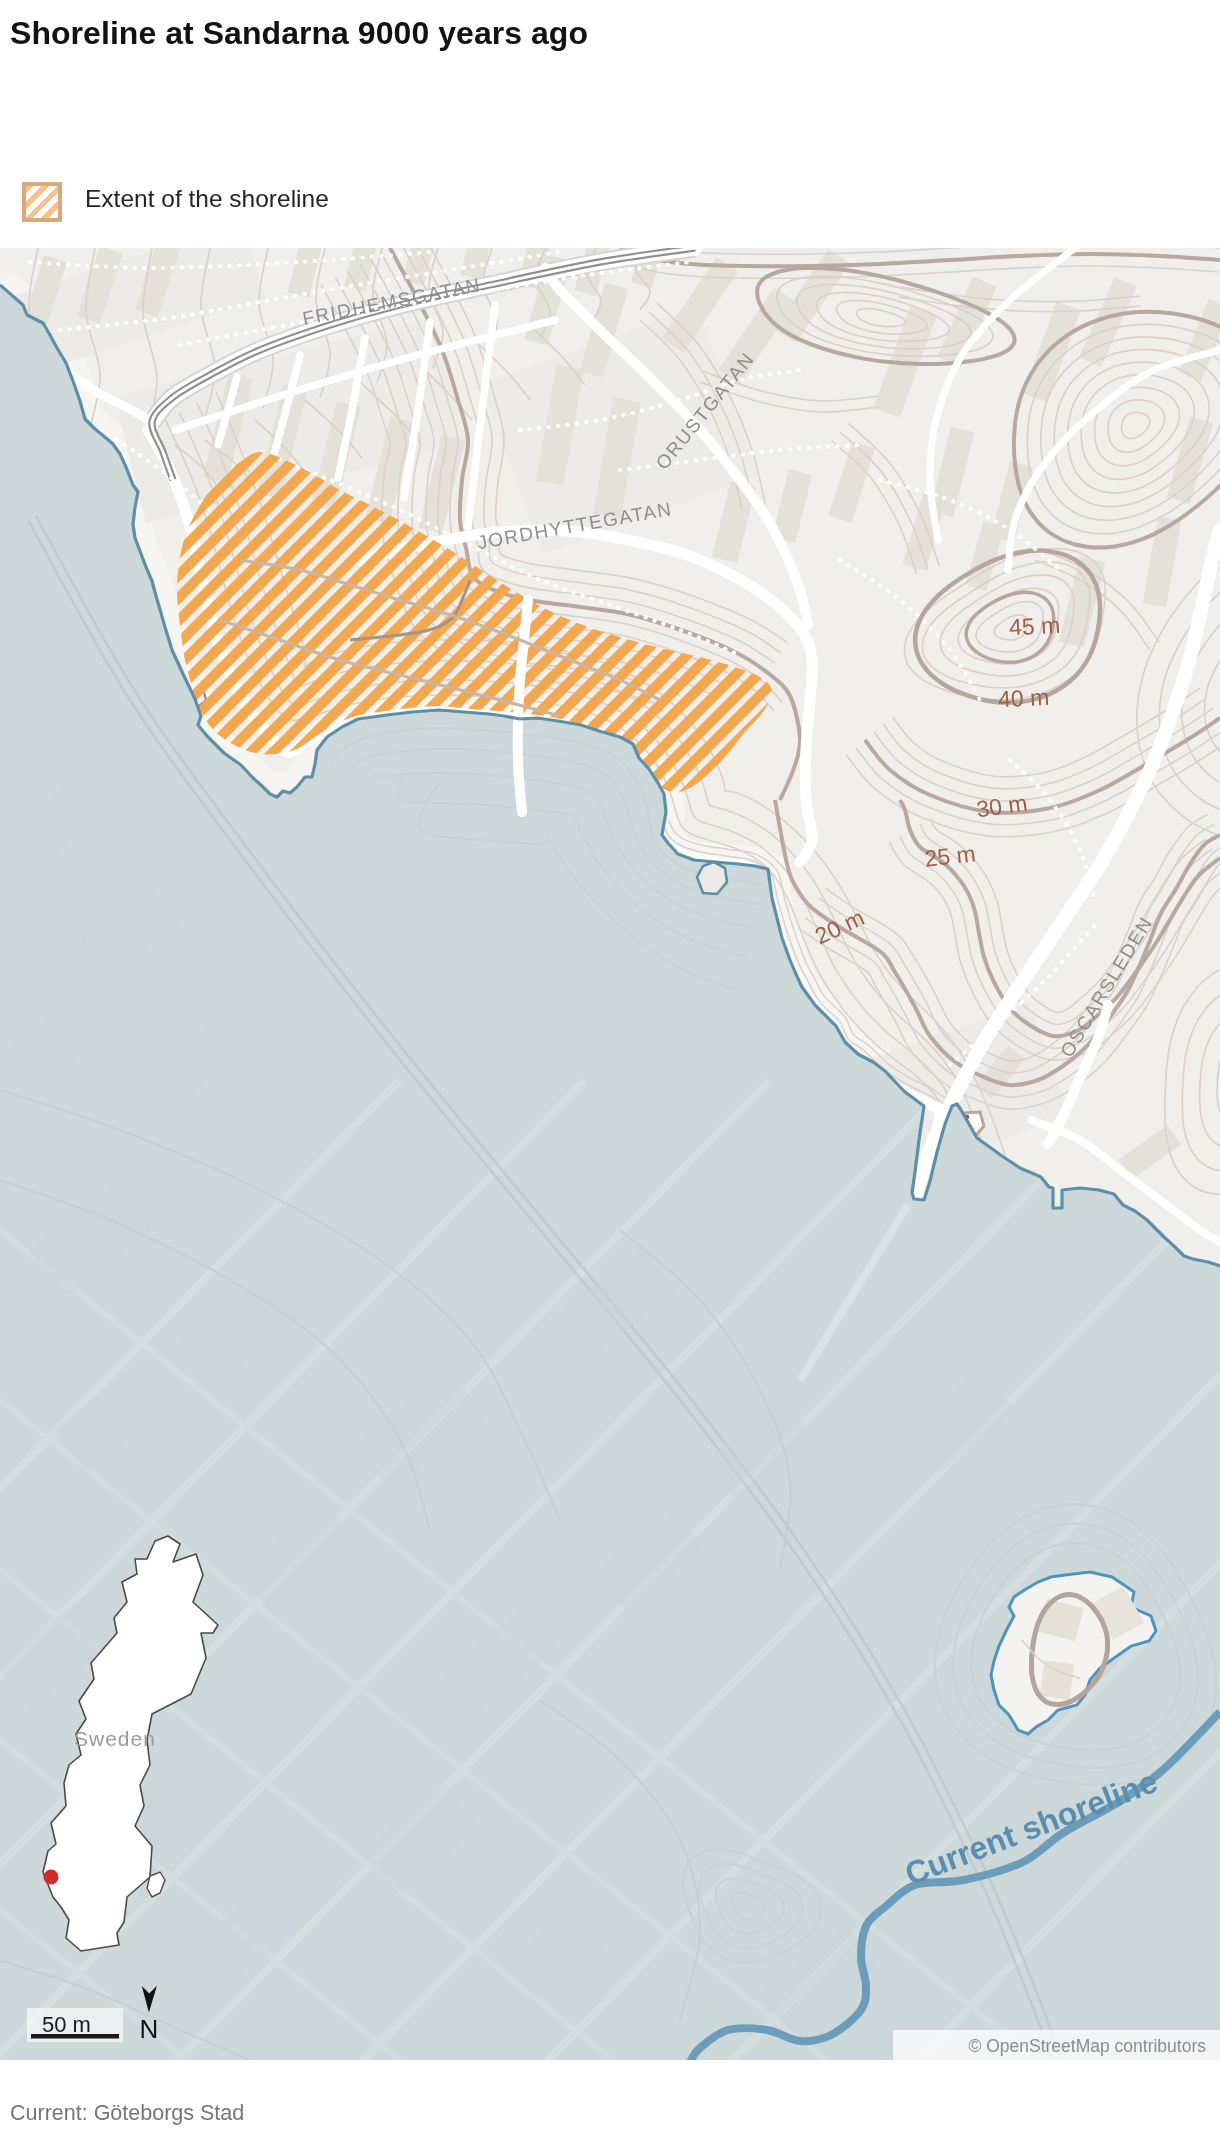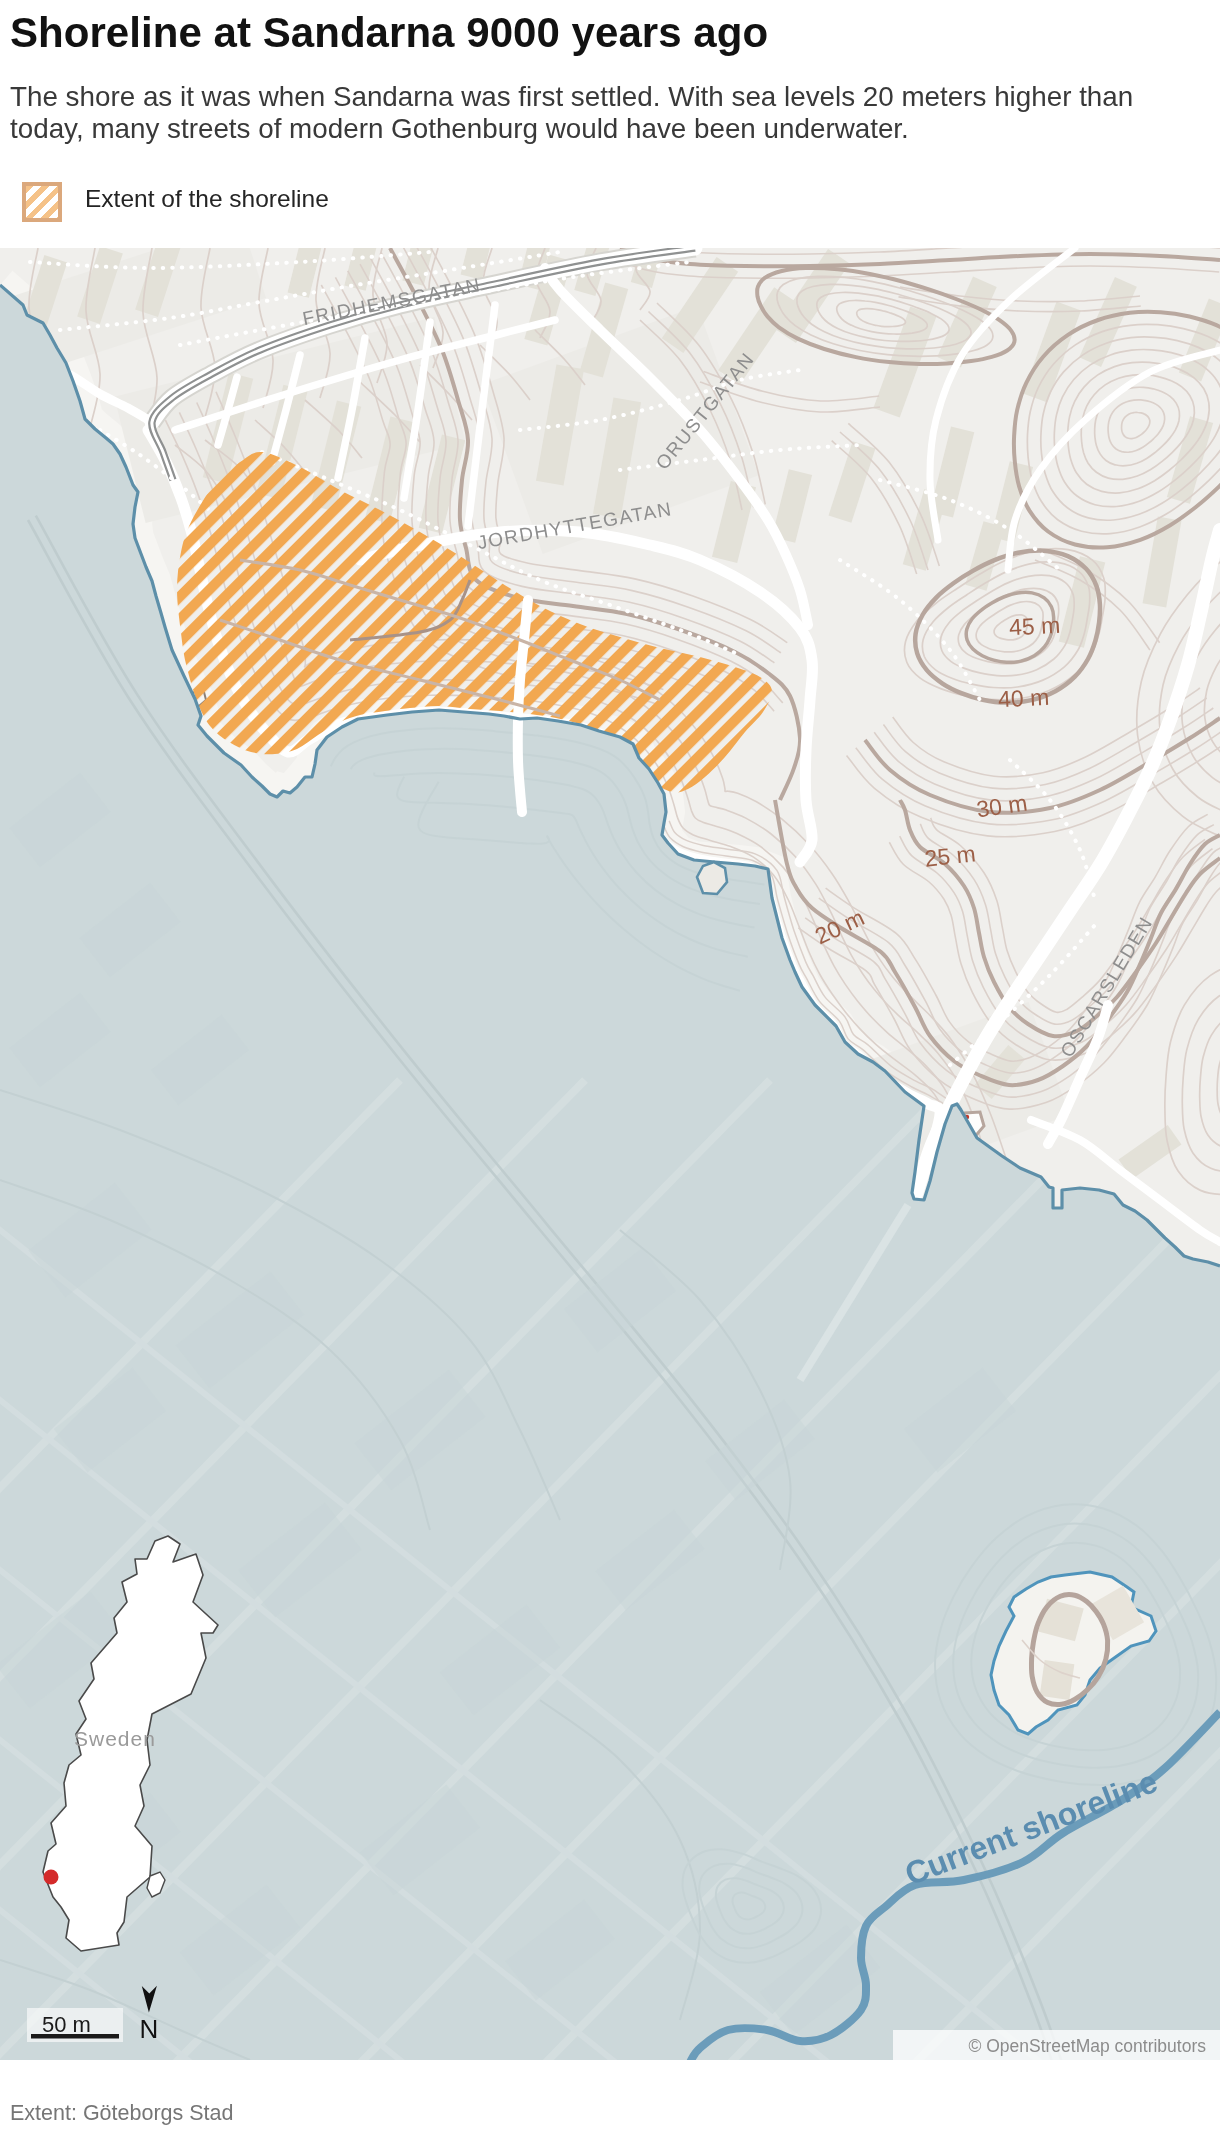--- a/index.html
+++ b/index.html
@@ -1,28 +1,27 @@
 <!DOCTYPE html>
 <html><head><meta charset="utf-8">
 <style>
 *{margin:0;padding:0;box-sizing:border-box}
 html,body{background:#ffffff;width:1220px;font-family:'Liberation Sans',sans-serif}
 .page{position:relative;width:1220px;height:2136px;overflow:hidden}
-h1{position:absolute;left:10px;top:10px;font-size:42px;line-height:46px;letter-spacing:0.05px;color:#121212;font-weight:bold}
+h1{position:absolute;left:10px;top:10px;font-size:32px;line-height:46px;letter-spacing:0.05px;color:#121212;font-weight:bold}
 .sub{position:absolute;left:10px;top:81px;font-size:27.8px;line-height:32px;color:#393939}
 .leg{position:absolute;left:22px;top:182px;width:40px;height:40px;border:4px solid #dba87c;background:
 repeating-linear-gradient(135deg,#f5c288 0 5.5px,#ffffff 5.5px 11px)}
 .legtxt{position:absolute;left:85px;top:184px;font-size:24.5px;line-height:29px;color:#242424}
 .map{position:absolute;left:0;top:248px;width:1220px;height:1812px}
 .src{position:absolute;left:10px;top:2099px;font-size:21.5px;line-height:28px;color:#767676}
 </style></head>
 <body>
 <div class="page">
 <h1>Shoreline at Sandarna 9000 years ago</h1>
-<div class="sub">The shore as it was when Sandarna was first settled. With sea levels 20 meters higher than<br>today, many streets of modern Gothenburg would have been underwater.</div>
 <div class="leg"></div>
     <div class="legtxt">Extent of the shoreline</div>
 <div class="map">
       <svg width="1220" height="1812" viewBox="0 248 1220 1812" style="display:block">
         <defs>
           <pattern id="hatch" width="16" height="16" patternUnits="userSpaceOnUse" patternTransform="rotate(45)">
             <rect x="0" y="0" width="10.2" height="16" fill="#f2a851"></rect>
           </pattern>
           <clipPath id="landclip">
             <path d="M0.0,285.0 L23.0,305.0 L27.0,315.0 L43.0,323.0 L50.0,335.0 L57.0,348.0 L66.0,363.0 L73.0,381.0 L80.0,401.0 L85.0,419.0 L95.0,429.0 L106.0,438.0 L113.0,444.0 L120.0,454.0 L126.0,467.0 L133.0,485.0 L138.0,492.0 L135.0,507.0 L133.0,524.0 L135.0,538.0 L146.0,567.0 L152.0,581.0 L156.0,596.0 L161.0,613.0 L165.0,627.0 L172.0,650.0 L184.0,676.0 L195.0,699.0 L201.0,716.0 L198.0,725.0 L207.0,736.0 L224.0,753.0 L241.0,765.0 L252.0,777.0 L262.0,786.0 L270.0,794.0 L277.0,797.0 L283.0,791.0 L290.0,793.0 L297.0,787.0 L305.0,777.0 L312.0,777.0 L315.0,764.0 L317.0,750.0 L327.0,737.0 L342.0,727.0 L358.0,719.0 L387.0,715.0 L412.0,712.0 L439.0,710.0 L464.0,712.0 L489.0,714.0 L504.0,716.0 L520.0,719.0 L537.0,718.0 L558.0,721.0 L581.0,725.0 L599.0,731.0 L620.0,737.0 L633.0,744.0 L639.0,758.0 L649.0,769.0 L658.0,783.0 L664.0,794.0 L666.0,812.0 L664.0,823.0 L662.0,835.0 L668.0,843.0 L678.0,854.0 L694.0,860.0 L715.0,862.0 L738.0,864.0 L755.0,866.0 L768.0,869.0 L772.0,898.0 L782.0,938.0 L790.0,960.0 L795.0,972.0 L802.0,987.0 L815.0,1005.0 L836.0,1026.0 L845.0,1042.0 L858.0,1054.0 L873.0,1062.0 L885.0,1071.0 L905.0,1092.0 L924.0,1106.0 L919.0,1140.0 L915.0,1172.0 L912.0,1193.0 L914.0,1199.0 L924.0,1200.0 L930.0,1181.0 L937.0,1152.0 L945.0,1124.0 L952.0,1106.0 L957.0,1104.0 L961.0,1110.0 L977.0,1138.0 L1002.0,1156.0 L1020.0,1168.0 L1041.0,1177.0 L1049.0,1187.0 L1053.0,1188.0 L1053.0,1208.0 L1062.0,1208.0 L1062.0,1190.0 L1080.0,1188.0 L1099.0,1190.0 L1114.0,1194.0 L1123.0,1205.0 L1135.0,1211.0 L1147.0,1220.0 L1156.0,1229.0 L1165.0,1238.0 L1175.0,1247.0 L1184.0,1256.0 L1193.0,1259.0 L1208.0,1262.0 L1220.0,1266.0 L1220,248 L0,248 Z"></path>
@@ -301,13 +300,13 @@
         <text x="843" y="934" fill="#9c5f47" font-size="23" text-anchor="middle" transform="rotate(-25 843 934)" font-family="'Liberation Sans',sans-serif">20 m</text>
         <rect x="27" y="2008" width="96" height="34" fill="#ffffff" opacity="0.6"></rect>
         <text x="42" y="2032" fill="#1a1a1a" font-size="22" font-family="'Liberation Sans',sans-serif">50 m</text>
         <rect x="31" y="2034" width="88" height="4.5" fill="#1a1a1a"></rect>
         <path d="M141.8,1986 L149.3,1993.5 L156.9,1985.7 L148.9,2012.5 Z" fill="#111111"></path>
         <text x="149" y="2038" fill="#111111" font-size="26" text-anchor="middle" font-family="'Liberation Sans',sans-serif">N</text>
         <rect x="893" y="2030" width="327" height="30" fill="#ffffff" opacity="0.75"></rect>
         <text x="1206" y="2052" fill="#8c8c8c" font-size="17.5" text-anchor="end" font-family="'Liberation Sans',sans-serif">© OpenStreetMap contributors</text>
       </svg>
     </div>
-<div class="src">Extent: Göteborgs Stad</div>
+<div class="src">Current: Göteborgs Stad</div>
 </div>
 </body></html>

